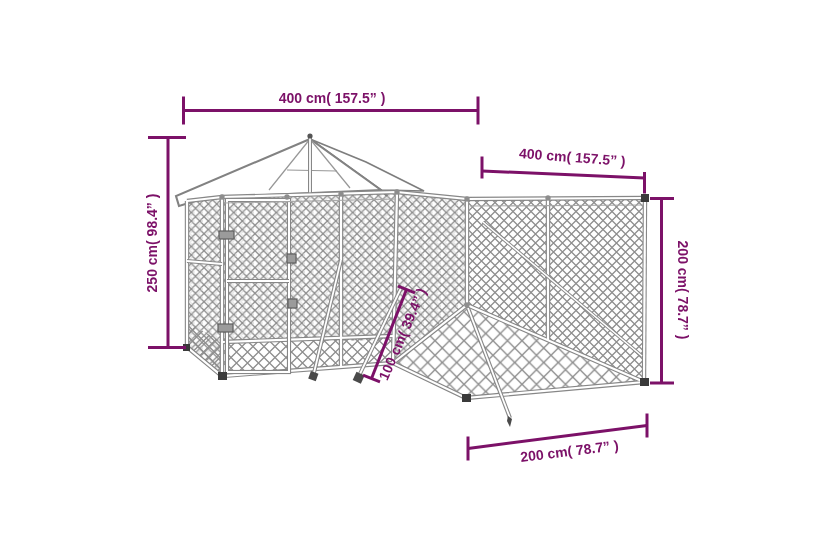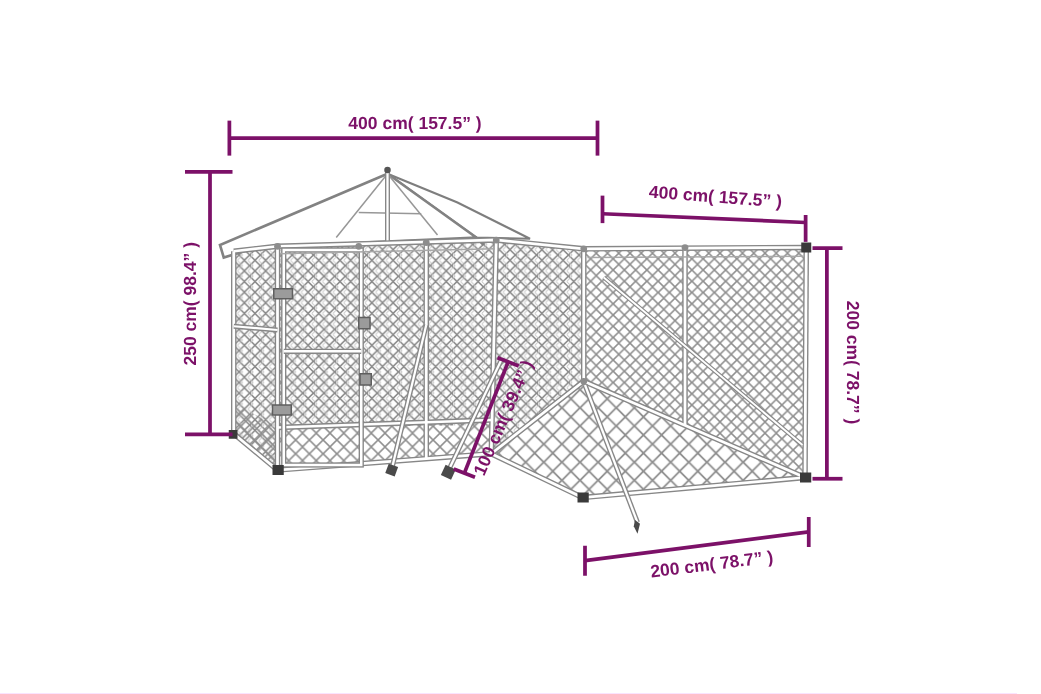--- a/index.html
+++ b/index.html
@@ -1,16 +1,16 @@
 <!DOCTYPE html>
 <html><head>
 <meta charset="utf-8">
 <style>
   html,body{margin:0;padding:0;background:#ffffff;}
-  .wrap{width:833px;height:555px;position:relative;overflow:hidden;background:#f0abfc;}
+  .wrap{width:833px;height:555px;position:relative;overflow:hidden;background:#0ea5e9;}
   svg{display:block;}
   text{font-family:"Liberation Sans", sans-serif;font-weight:bold;fill:#7c1168;}
 </style>
 </head>
 <body>
 <div class="wrap">
 <svg width="833" height="555" viewBox="0 0 833 555" xmlns="http://www.w3.org/2000/svg">
 <defs>
   <pattern id="m7" width="8.5" height="8.5" patternUnits="userSpaceOnUse">
     <path d="M0 4.25 L4.25 0 L8.5 4.25 L4.25 8.5 Z" fill="none" stroke="#898989" stroke-width="1.25"></path>

